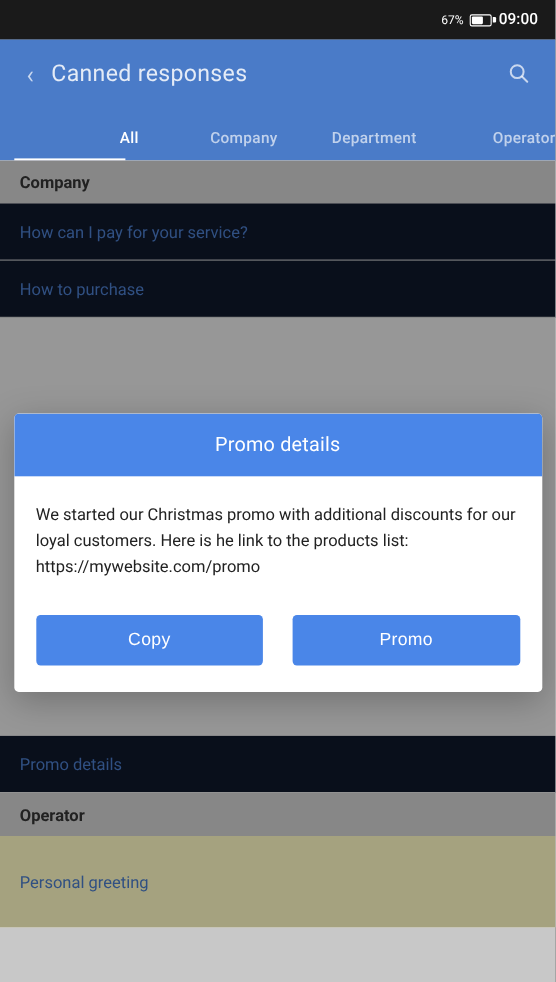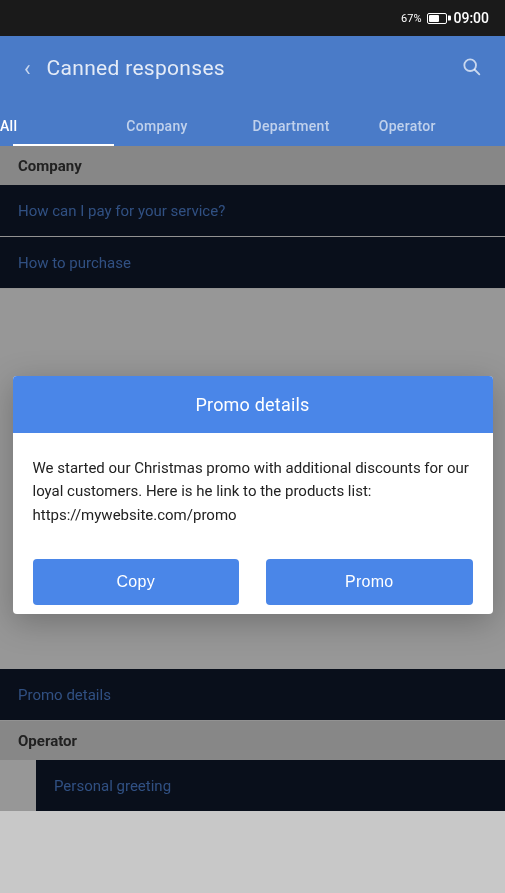--- a/index.html
+++ b/index.html
@@ -97,21 +97,21 @@
     
     .tabs {
       width: 100%;
       height: 46px;
       background: #4a7bc8;
       display: flex;
       align-items: flex-end;
     }
     .tab {
       flex: 1;
-      text-align: left;
+      text-align: right;
       color: rgba(255,255,255,0.65);
       font-size: 14px;
       font-weight: 500;
       padding-bottom: 12px;
       cursor: pointer;
       position: relative;
       letter-spacing: 0.3px;
     }
     .tab.active {
       color: #fff;
@@ -196,21 +196,21 @@
     }
     .modal-text {
       font-size: 15px;
       color: #222;
       line-height: 1.55;
     }
 
     .modal-actions {
       display: flex;
       gap: 27px;
-      padding: 8px 20px 9px;
+      padding: 8px 20px 24px;
     }
     .modal-btn {
       flex: 1;
       height: 46px;
       border: none;
       border-radius: 4px;
       background: #4a86e8;
       color: #fff;
       font-size: 16px;
       font-weight: 500;
@@ -220,23 +220,22 @@
     .operator-section-header {
       background: #d0d0d0;
       padding: 10px 18px;
     }
     .operator-section-text {
       font-size: 15px;
       font-weight: 700;
       color: #333;
     }
     .operator-list-item {
-      background: #0f172a;
-      padding: 16px 18px;
-      margin-left: 36px;
+      background: #fef9c3;
+      padding: 32px 18px;
     }
     .operator-item-text {
       font-size: 15px;
       color: #4a7bc8;
     }
   </style>
 </head>
 <body>
 
 <div class="status-bar">

